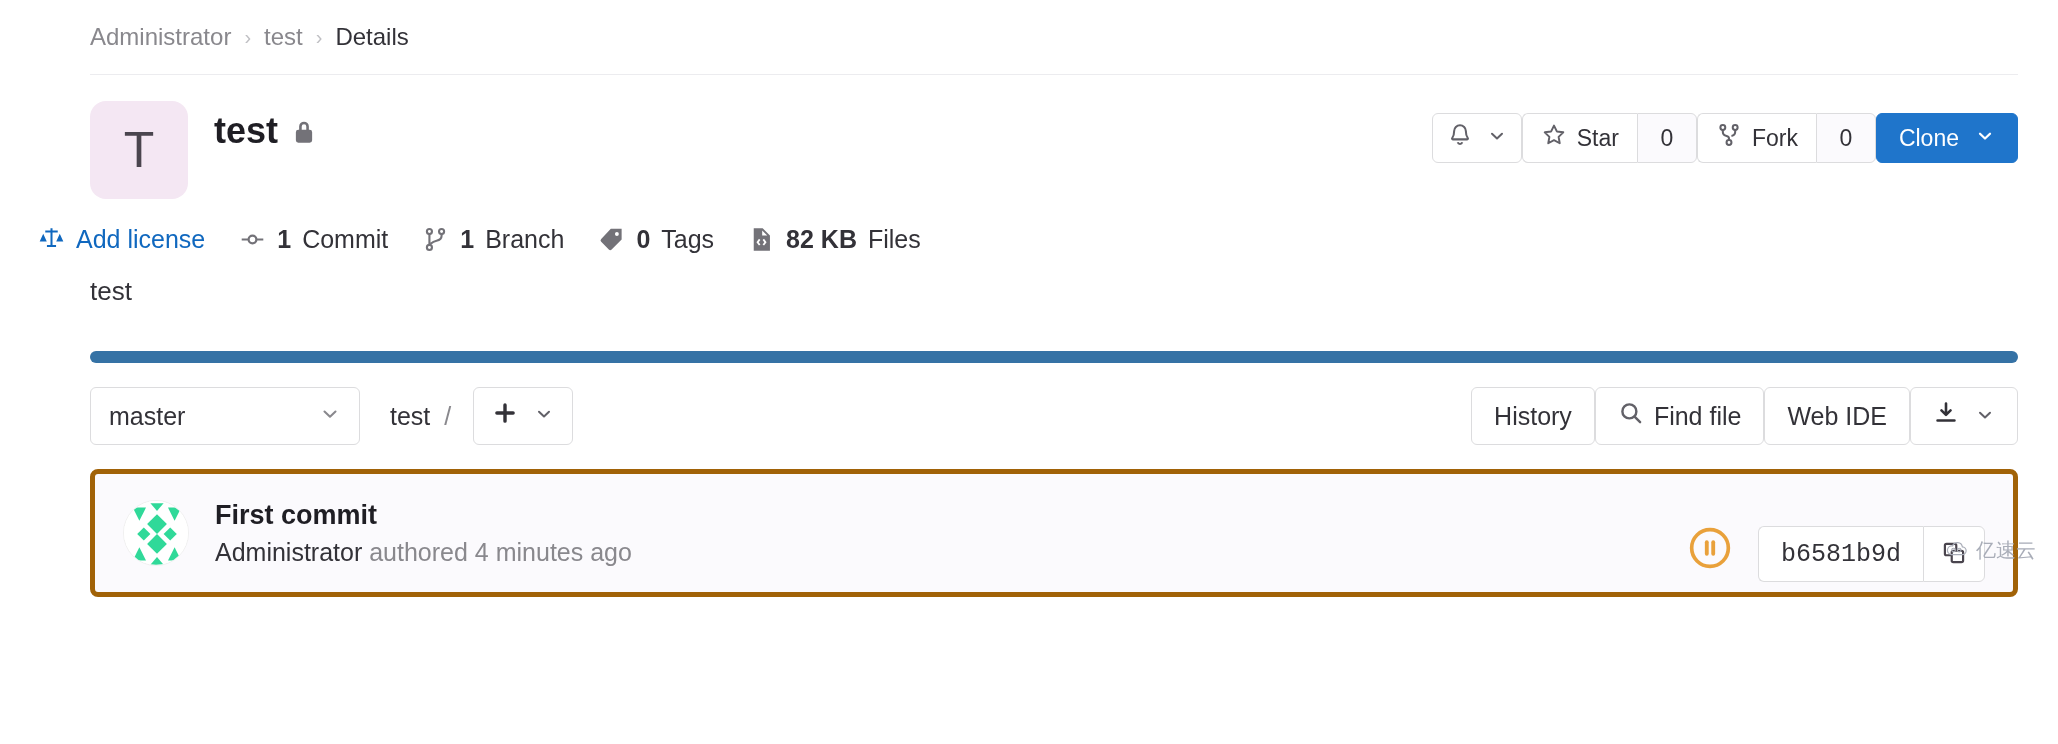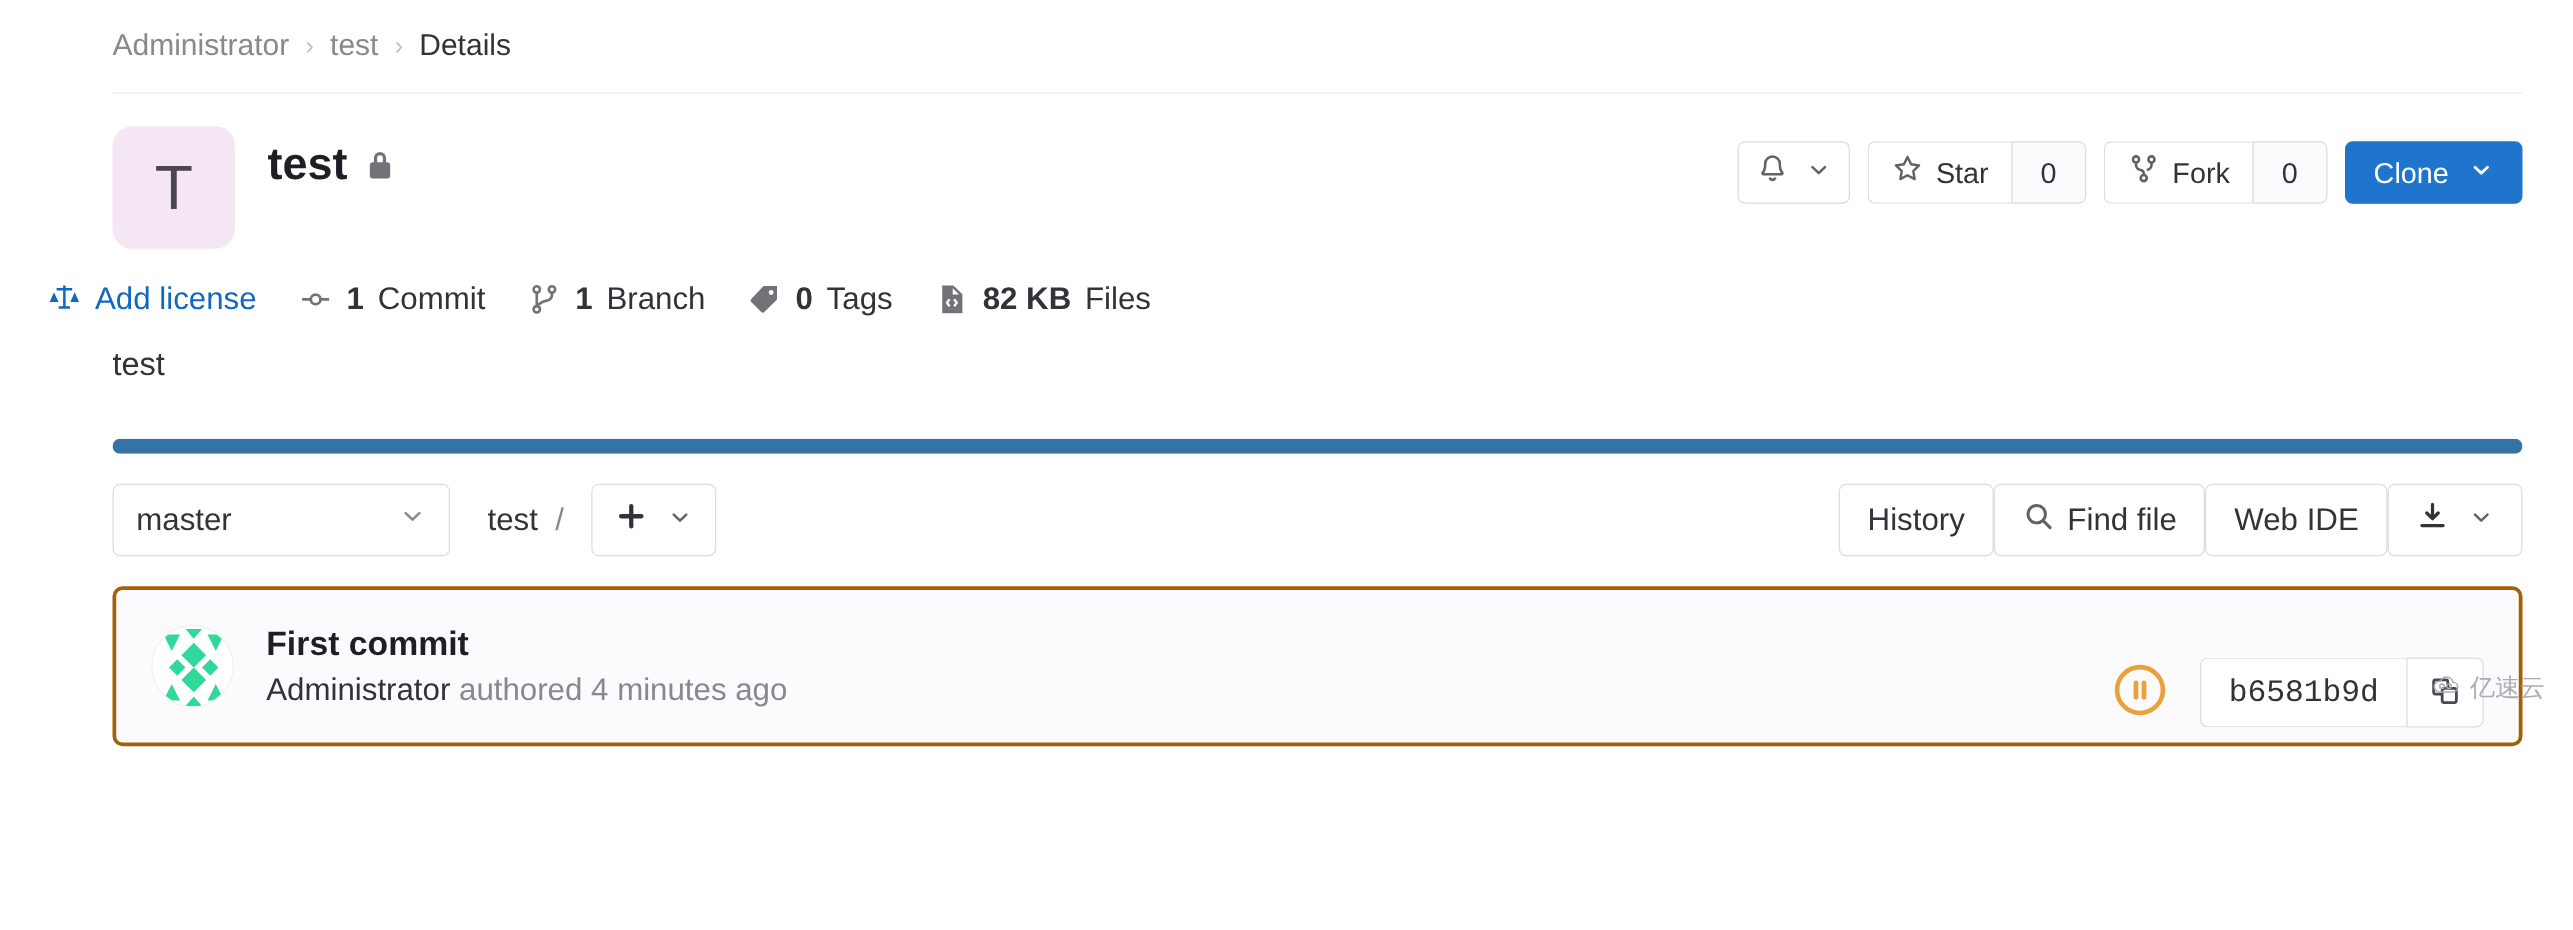--- a/index.html
+++ b/index.html
@@ -51,21 +51,21 @@
     flex: 0 0 auto;
   }
   .proj-meta { margin-left: 26px; padding-top: 10px; flex: 1 1 auto; }
   .proj-title-row { display: flex; align-items: center; gap: 13px; }
   .proj-title { font-size: 36px; font-weight: 700; color: #1f1e24; line-height: 1.1; }
   .lock-icon { display: inline-flex; align-items: center; margin-top: 4px; }
   .proj-id { font-size: 26px; color: #737278; margin-top: 10px; }
 
   
   .proj-actions {
-    display: flex; align-items: center; gap: 14px;
+    display: flex; align-items: center; 
     padding-top: 12px;
     flex: 0 0 auto;
   }
   .btn {
     background: #fff;
     border: 1px solid #dcdcde;
     border-radius: 6px;
     height: 50px;
     display: inline-flex;
     align-items: center;
@@ -171,21 +171,21 @@
     gap: 0;
   }
   .toolbar-right .btn { height: 58px; font-size: 25px; padding: 0 22px; }
   .tb-join .btn { border-radius: 6px; }
   .btn-download { padding: 0 16px; gap: 16px; }
 
   
   .commit-card {
     margin: 24px 40px 0 90px;
     background: #fbfafd;
-    border: 3px solid #a16207;
+    border: 5px solid #a16207;
     border-radius: 8px;
     height: 128px;
     display: flex;
     align-items: center;
     padding: 0 28px 0 28px;
   }
   .commit-avatar {
     width: 66px; height: 66px;
     border-radius: 50%;
     flex: 0 0 auto;
@@ -202,21 +202,20 @@
   }
   .commit-sub {
     font-size: 25px;
     color: #89888d;
     margin-top: 6px;
   }
   .commit-sub .author { color: #333238; }
   .commit-right {
     margin-left: auto;
     display: flex;
-    align-items: center;
     gap: 26px;
     margin-top: 42px;
   }
   .sha-group { display: inline-flex; align-items: stretch; }
   .sha-box {
     border: 1px solid #dcdcde;
     border-right: none;
     border-radius: 6px 0 0 6px;
     height: 56px;
     display: inline-flex;

